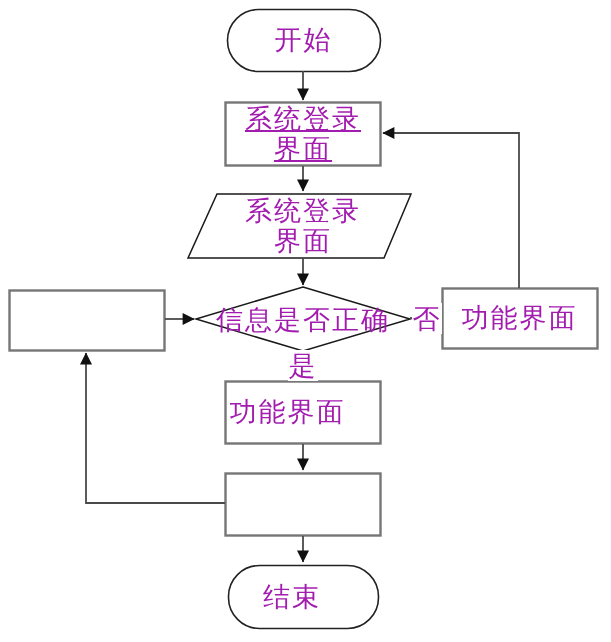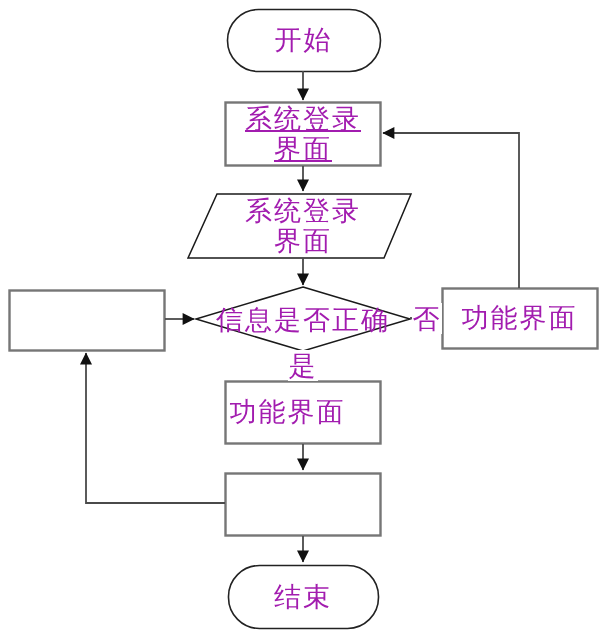--- a/index.html
+++ b/index.html
@@ -72,19 +72,19 @@
   <div class="lbl" style="left:244px; top:195px; width:118px; height:62px;">系统登录界面</div>
 
   <div class="lbl nowrap" style="left:208px; top:303px; width:190px; height:33px;">信息是否正确</div>
 
 
   <div class="lbl nowrap" style="left:442px; top:288px; width:155px; height:60px;">功能界面</div>
 
   <div class="lbl nowrap" style="left:210px; top:381px; width:155px; height:62px;">功能界面</div>
 
 
-  <div class="lbl nowrap" style="left:228px; top:565px; width:150px; height:63px;">结束</div>
+  <div class="lbl nowrap" style="left:217px; top:565px; width:150px; height:63px;">结束</div>
 
   <div class="lbl nowrap edge-lbl" style="left:412px; top:303px; width:30px; height:31px;">否</div>
 
   <div class="lbl nowrap edge-lbl" style="left:288px; top:350px; width:30px; height:31px;">是</div>
 
 </div>
 
 </body></html>

